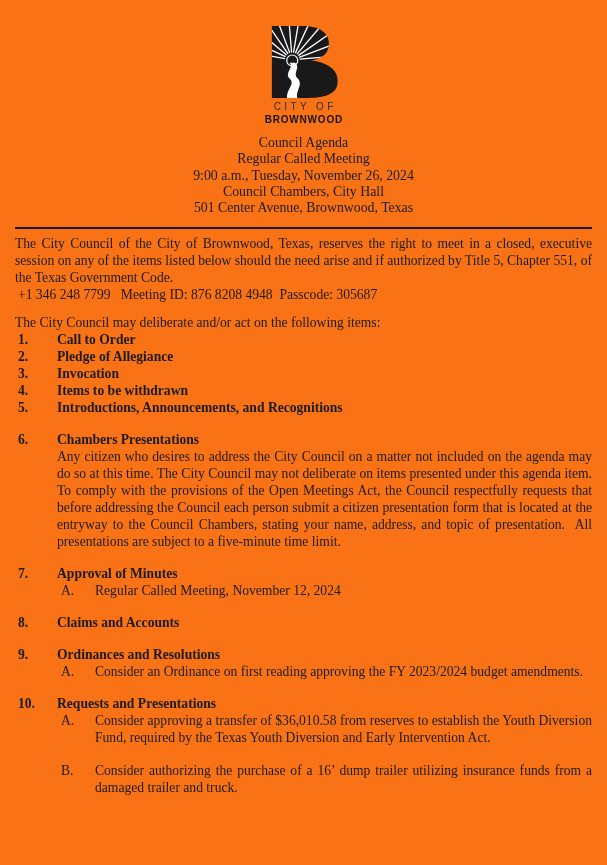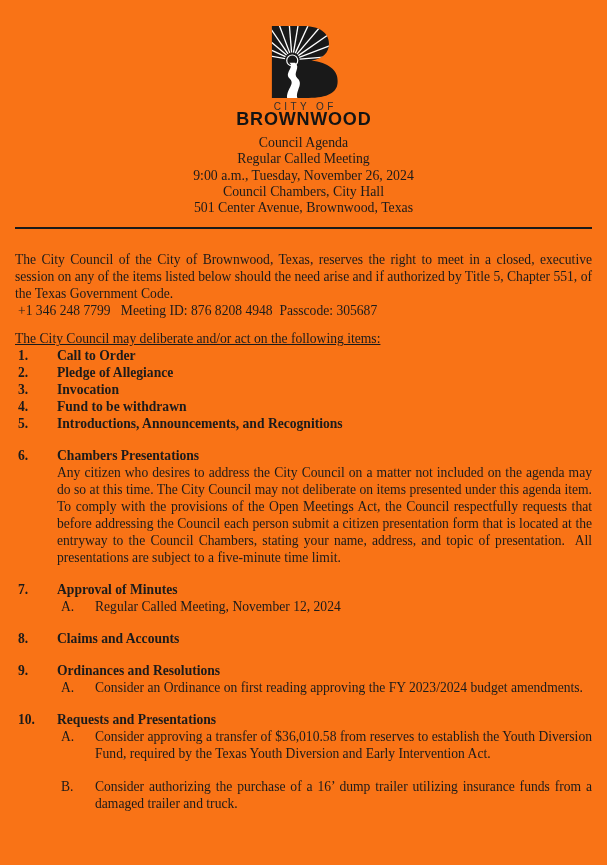--- a/index.html
+++ b/index.html
@@ -16,34 +16,34 @@
   
   .masthead { text-align:center; }
   .logo-svg { display:block; margin:0 auto; }
   .city-of {
     font-family:"Liberation Sans", sans-serif;
     font-size:10px; letter-spacing:3.4px; text-indent:3.4px;
     color:#2e2e2e; margin-top:3px; line-height:11px;
   }
   .city-name {
     font-family:"Liberation Sans", sans-serif;
-    font-weight:700; font-size:18px; letter-spacing:0.8px; text-indent:0.8px;
+    font-weight:700; font-size:10px; letter-spacing:0.8px; text-indent:0.8px;
     color:#141414; line-height:15px;
   }
 
   
   .title-block { text-align:center; margin-top:8px; font-size:13.8px; line-height:16.3px; }
   .bold { font-weight:400; }
 
   .divider { border:0; border-top:2px solid #1a1a1a; margin-top:11px; height:0; }
 
-  p.notice { margin-top:22px; text-align:justify; }
+  p.notice { margin-top:6px; text-align:justify; }
   p.listen { margin-top:14px; }
   p.dial { white-space:pre-wrap; padding-left:3px; }
-  p.deliberate { margin-top:11px;text-decoration:underline; }
+  p.deliberate { margin-top:11px; }
 
   
   .item { display:flex; }
   .item.gap { margin-top:15px; }
   .num { flex:0 0 42px; width:42px; font-weight:700; padding-left:3px; }
   .content { flex:1; min-width:0; }
   .item-title { font-weight:700; }
   .body-par { text-align:justify; white-space:pre-wrap; }
   .sub { display:flex; }
   .sub.gap { margin-top:16px; }
@@ -114,21 +114,21 @@
       <div class="content"><span class="item-title">Pledge of Allegiance</span></div>
     </div>
 
     <div class="item">
       <div class="num">3.</div>
       <div class="content"><span class="item-title">Invocation</span></div>
     </div>
 
     <div class="item">
       <div class="num">4.</div>
-      <div class="content"><span class="item-title">Fund to be withdrawn</span></div>
+      <div class="content"><span class="item-title">Items to be withdrawn</span></div>
     </div>
 
     <div class="item">
       <div class="num">5.</div>
       <div class="content"><span class="item-title">Introductions, Announcements, and Recognitions</span></div>
     </div>
 
     <div class="item gap">
       <div class="num">6.</div>
       <div class="content">

